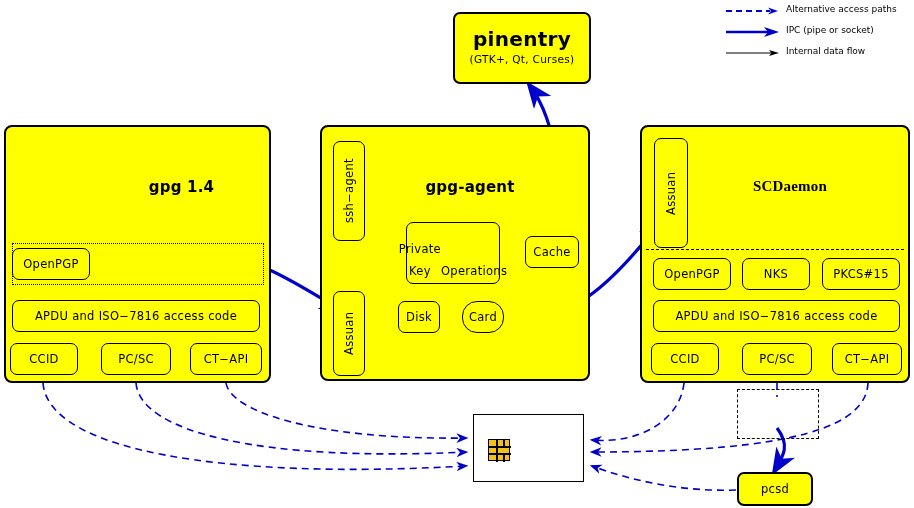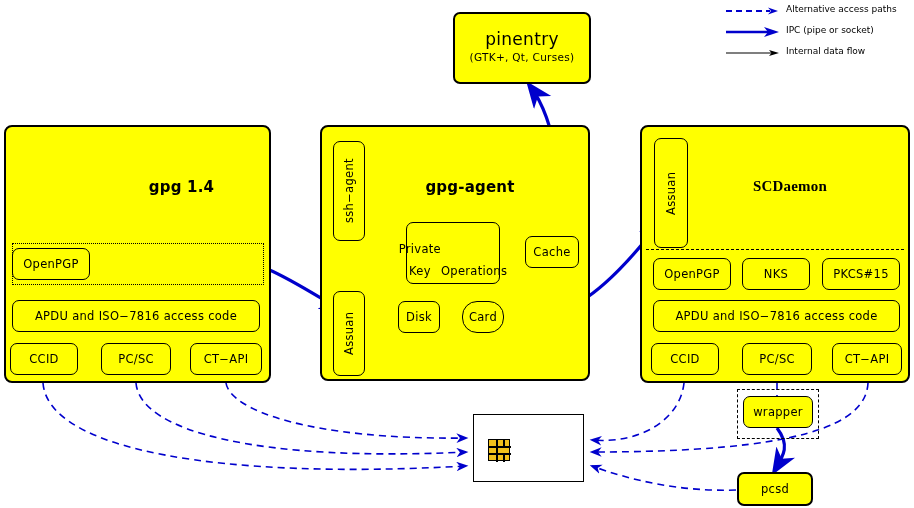--- a/index.html
+++ b/index.html
@@ -71,22 +71,22 @@
     box-sizing: border-box;
     background: transparent;
   }
   .hdash {
     position: absolute;
     border-top: 1.8px dashed #000000;
     height: 0;
   }
   
   .pinentry-title {
-    font-weight: normal;
-    font-size: 17px;
+    font-weight: bold;
+    font-size: 20px;
     display: block;
     line-height: 1.15;
   }
   .pinentry-sub {
     font-size: 10.5px;
     display: block;
     line-height: 1.6;
   }
   
   .smartcard {
@@ -286,20 +286,17 @@
     <div class="chip" style="left:14px; top:24px; width:22px; height:22px;">
       <i style="left:0; top:6px; width:22px; height:1.6px;"></i>
       <i style="left:0; top:13px; width:22px; height:1.6px;"></i>
       <i style="left:7px; top:0; width:1.6px; height:22px;"></i>
       <i style="left:14px; top:0; width:1.6px; height:8px;"></i>
       <i style="left:14px; top:14px; width:1.6px; height:8px;"></i>
     </div>
   </div>
 
   <div class="dashed-region" style="left:737px; top:389px; width:82px; height:50px;"></div>
-  <div class="node" style="left:743px; top:396px; width:70px; height:32px;">
-    <span>wrapper</span>
-  </div>
   <div class="node" style="left:737px; top:472px; width:76px; height:34px; border-width:2px;">
     <span>pcsd</span>
   </div>
 
 </div>
 
 </body></html>

